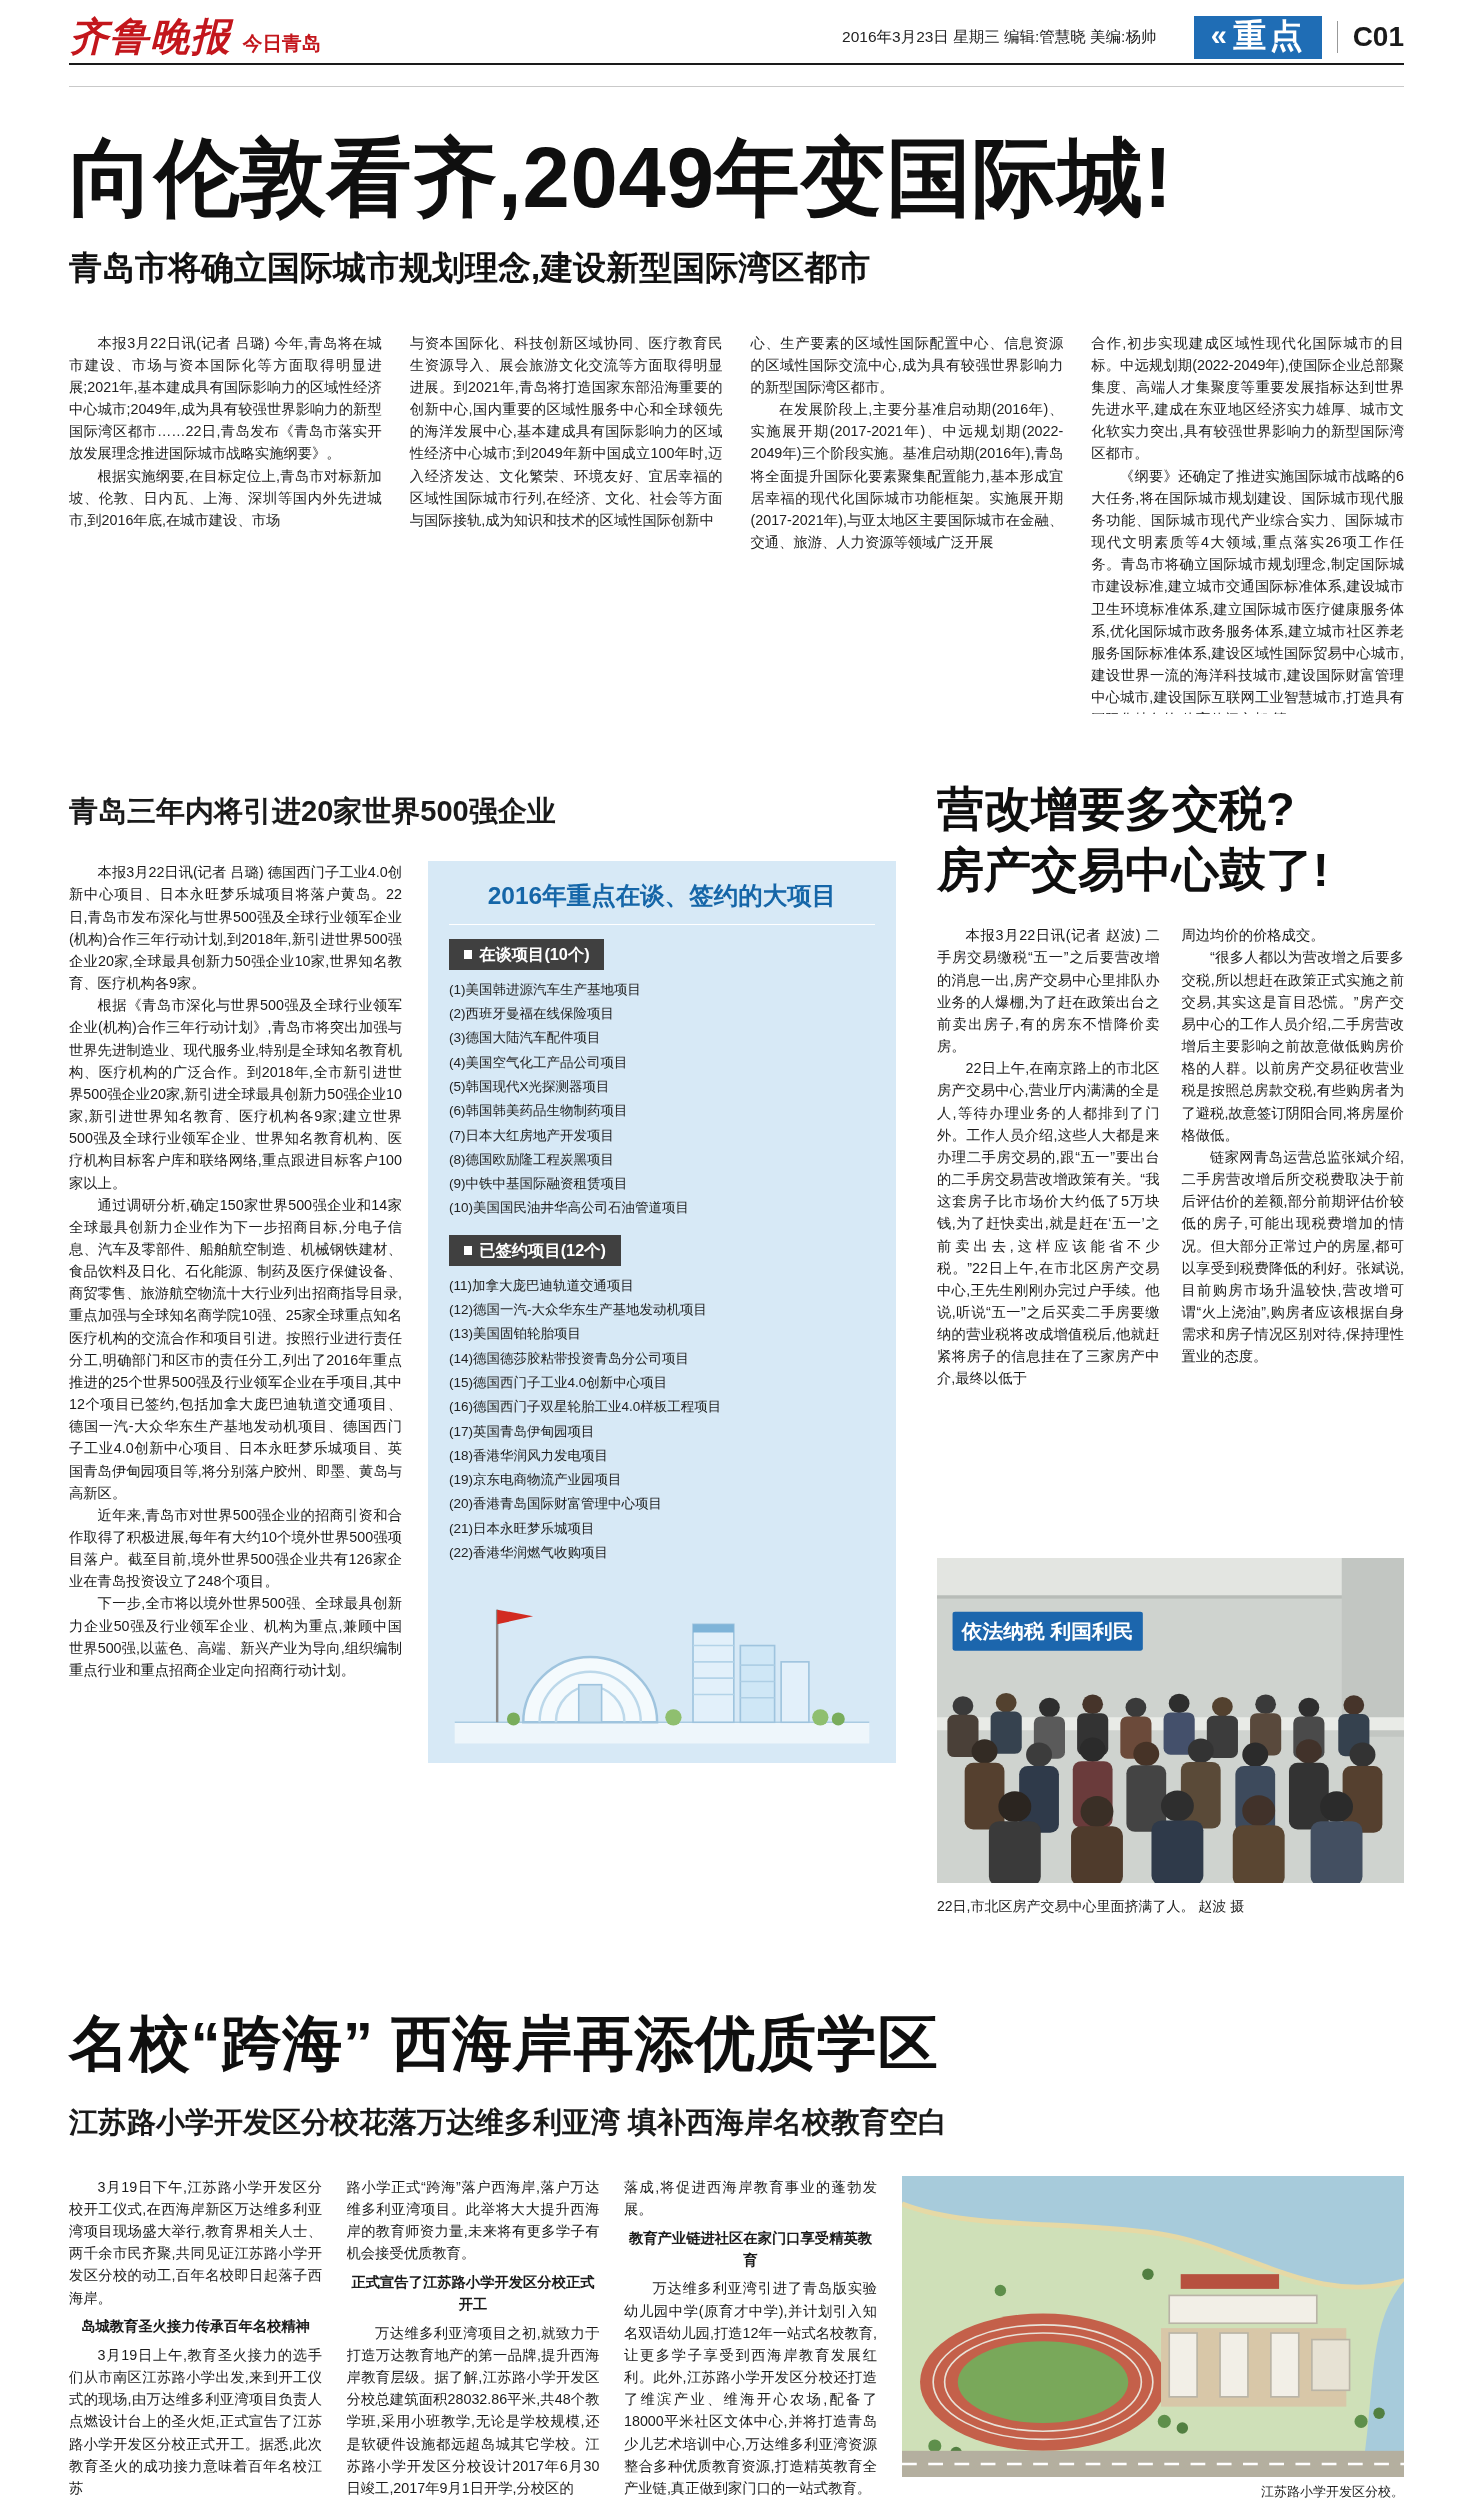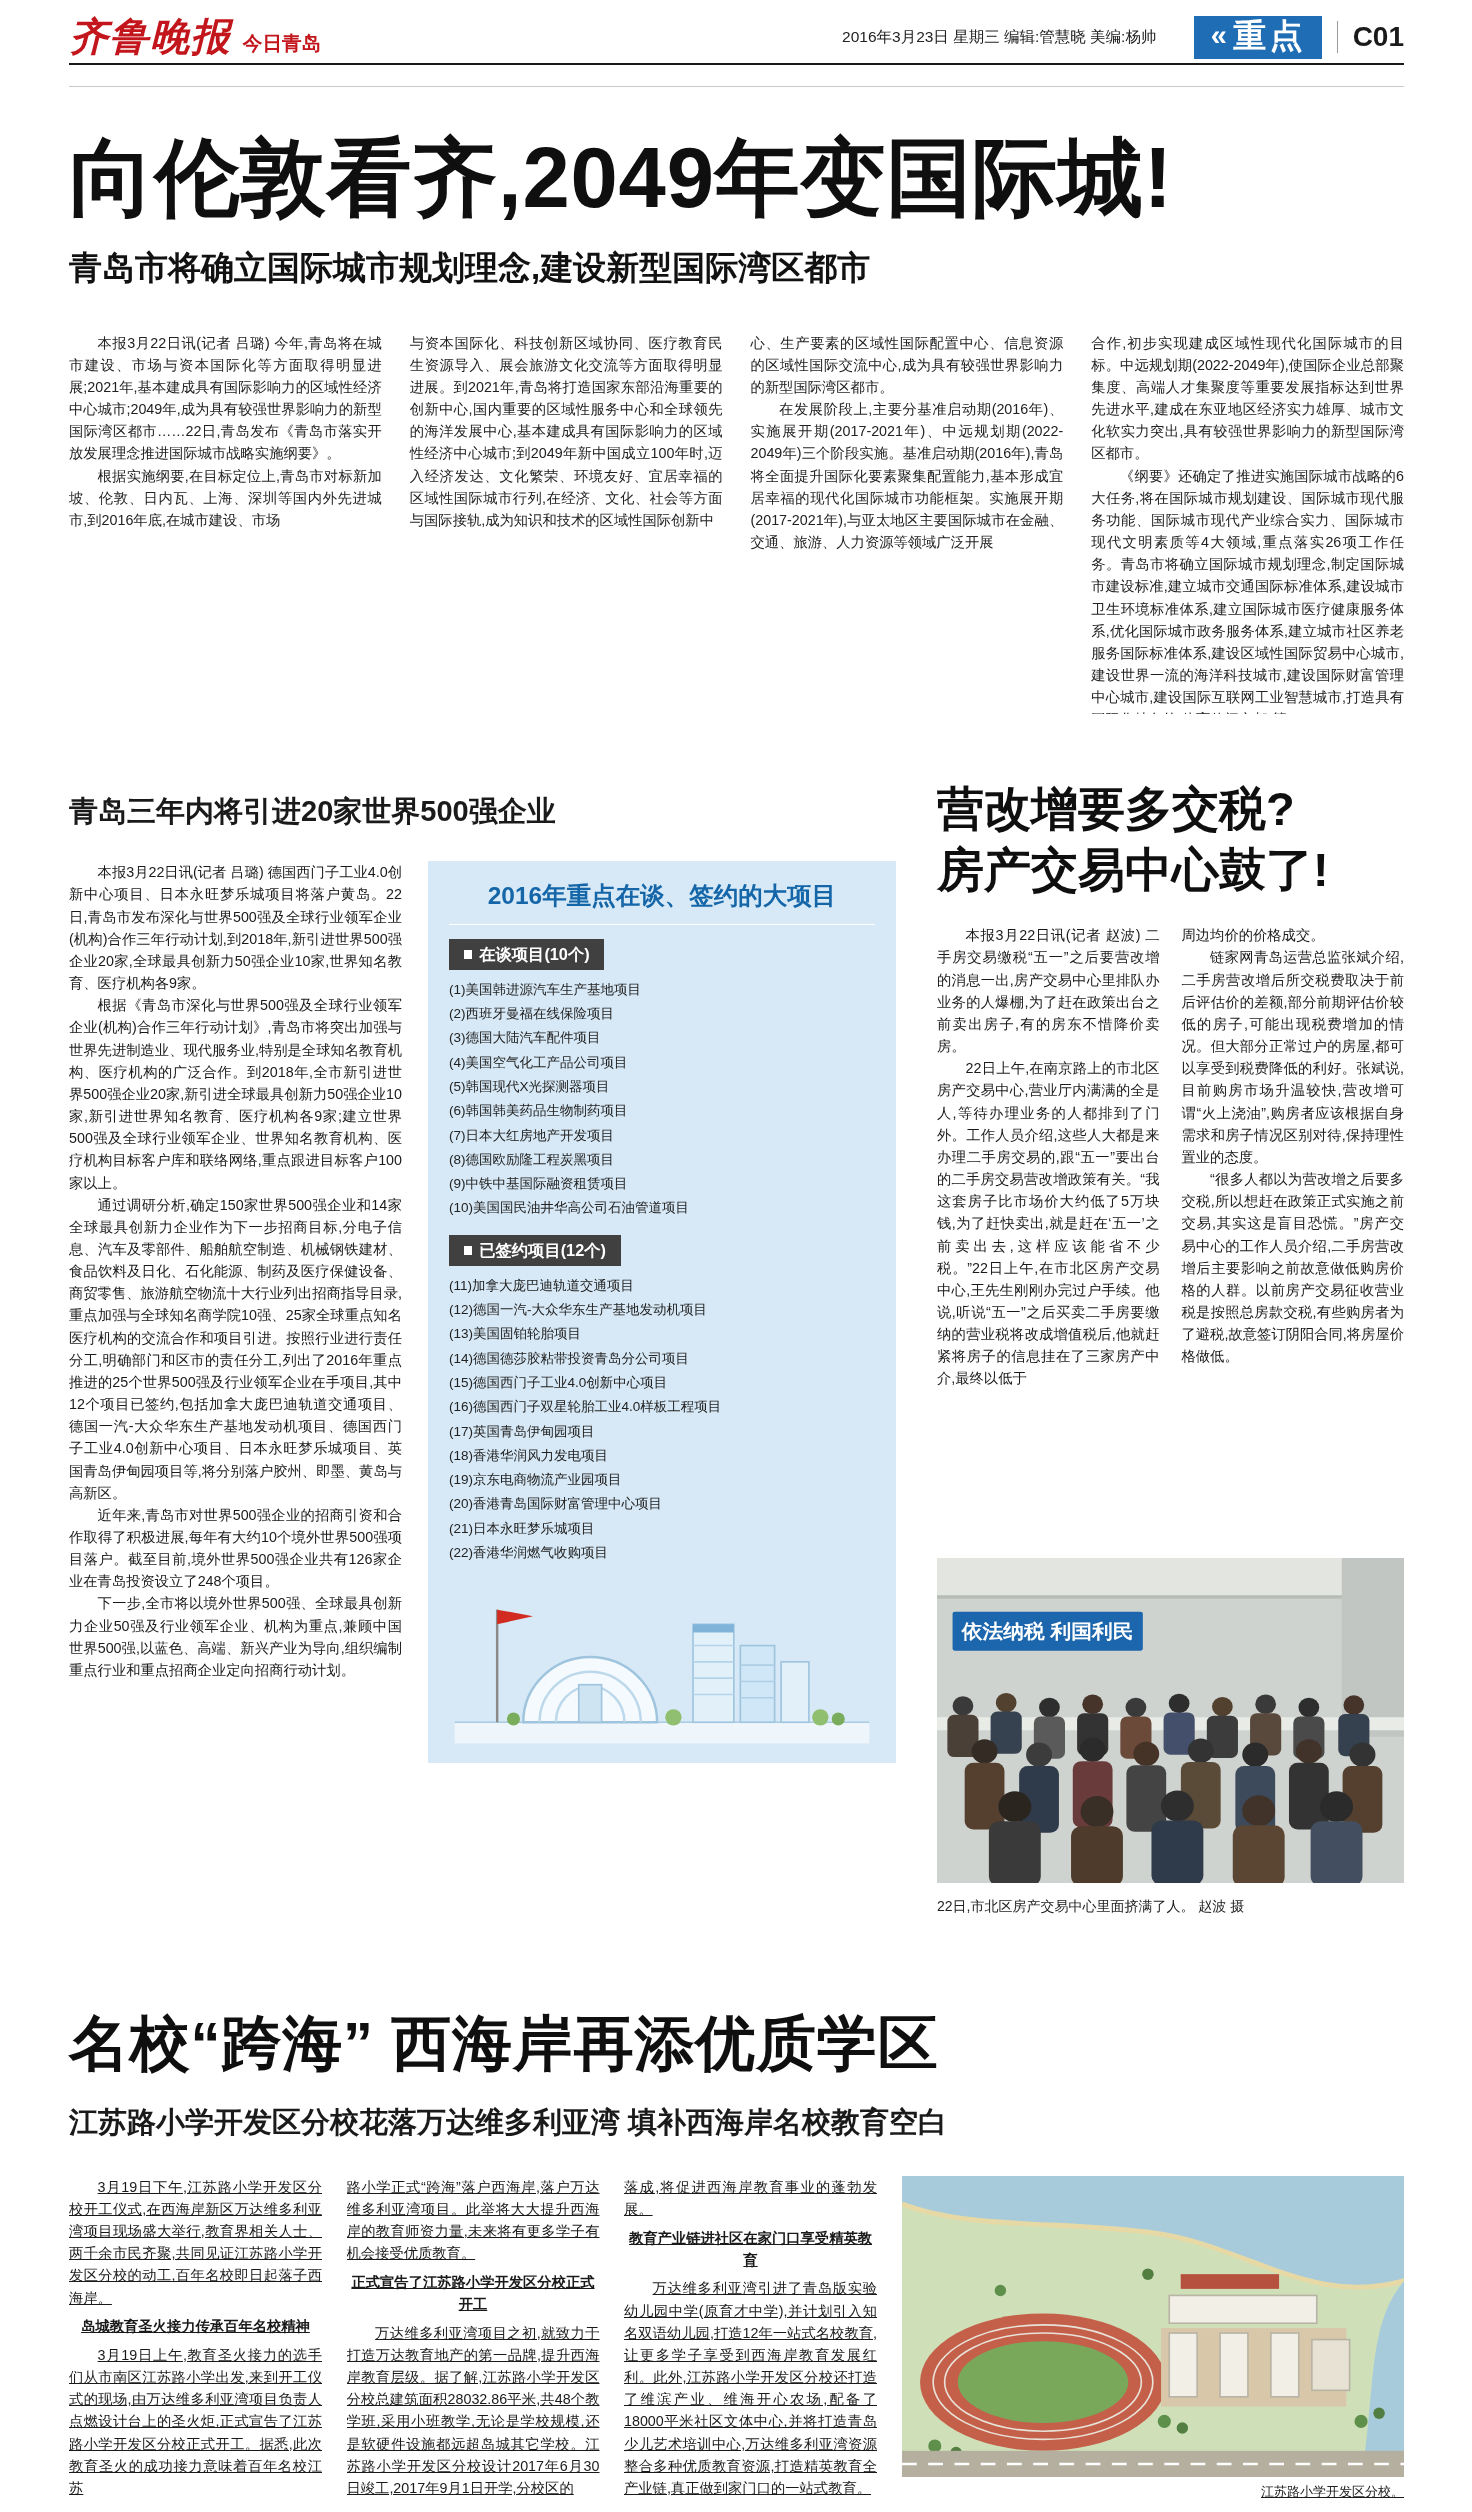--- a/index.html
+++ b/index.html
@@ -60,21 +60,21 @@
   .tax-cols { display:flex; gap:22px; margin-top:24.5px; height:627px; overflow:hidden; }
   .tax-col { flex:1; font-size:14.3px; line-height:1.55; text-align:justify; }
   .photo { margin-top:6.5px; }
   .photo svg { display:block; width:100%; height:325px; }
   .caption { margin-top:15px; font-size:14px; color:#222; }
 
   
   .sec3 { margin-top:88px; }
   .h2-school { font-size:60px; font-weight:900; color:#0f0f0f; letter-spacing:0.8px; }
   .subhead3 { margin-top:18px; font-size:29px; font-weight:600; }
-  .sec3-row { display:flex; gap:24.5px; margin-top:33px;text-decoration:underline; }
+  .sec3-row { display:flex; gap:24.5px; margin-top:33px; }
   .school-col { width:253px; flex:none; font-size:14.3px; line-height:1.55; text-align:justify; height:336px; overflow:hidden; }
   .inline-head { font-weight:800; text-align:center; text-indent:0 !important; margin:6.5px 0; }
   .school-photo { flex:1; }
   .school-photo svg { display:block; width:100%; height:301px; }
   .caption-right { text-align:right; font-size:13px; margin-top:6.5px; color:#222; }
 </style>
 </head>
 <body>
 
 <div class="page">
@@ -213,22 +213,22 @@
         <div>营改增要多交税?</div>
         <div>房产交易中心鼓了!</div>
       </h2>
       <div class="tax-cols">
         <div class="tax-col bodytext">
           <p>本报3月22日讯(记者 赵波) 二手房交易缴税“五一”之后要营改增的消息一出,房产交易中心里排队办业务的人爆棚,为了赶在政策出台之前卖出房子,有的房东不惜降价卖房。</p>
           <p>22日上午,在南京路上的市北区房产交易中心,营业厅内满满的全是人,等待办理业务的人都排到了门外。工作人员介绍,这些人大都是来办理二手房交易的,跟“五一”要出台的二手房交易营改增政策有关。“我这套房子比市场价大约低了5万块钱,为了赶快卖出,就是赶在‘五一’之前卖出去,这样应该能省不少税。”22日上午,在市北区房产交易中心,王先生刚刚办完过户手续。他说,听说“五一”之后买卖二手房要缴纳的营业税将改成增值税后,他就赶紧将房子的信息挂在了三家房产中介,最终以低于</p>
         </div>
         <div class="tax-col bodytext">
           <p class="cont">周边均价的价格成交。</p>
+          <p>“很多人都以为营改增之后要多交税,所以想赶在政策正式实施之前交易,其实这是盲目恐慌。”房产交易中心的工作人员介绍,二手房营改增后主要影响之前故意做低购房价格的人群。以前房产交易征收营业税是按照总房款交税,有些购房者为了避税,故意签订阴阳合同,将房屋价格做低。</p>
           <p>链家网青岛运营总监张斌介绍,二手房营改增后所交税费取决于前后评估价的差额,部分前期评估价较低的房子,可能出现税费增加的情况。但大部分正常过户的房屋,都可以享受到税费降低的利好。张斌说,目前购房市场升温较快,营改增可谓“火上浇油”,购房者应该根据自身需求和房子情况区别对待,保持理性置业的态度。</p>
-          <p>“很多人都以为营改增之后要多交税,所以想赶在政策正式实施之前交易,其实这是盲目恐慌。”房产交易中心的工作人员介绍,二手房营改增后主要影响之前故意做低购房价格的人群。以前房产交易征收营业税是按照总房款交税,有些购房者为了避税,故意签订阴阳合同,将房屋价格做低。</p>
         </div>
       </div>
 
       <figure class="photo">
         <svg viewBox="0 0 540 400" preserveAspectRatio="none">
           <rect width="540" height="400" fill="#cfd3cf"></rect>
           <rect width="540" height="46" fill="#e3e5e1"></rect>
           <rect y="46" width="540" height="4" fill="#b8bcb8"></rect>
           <rect x="468" y="0" width="72" height="220" fill="#c2c6c2"></rect>
           <rect y="196" width="540" height="16" fill="#e9ebe7"></rect>

